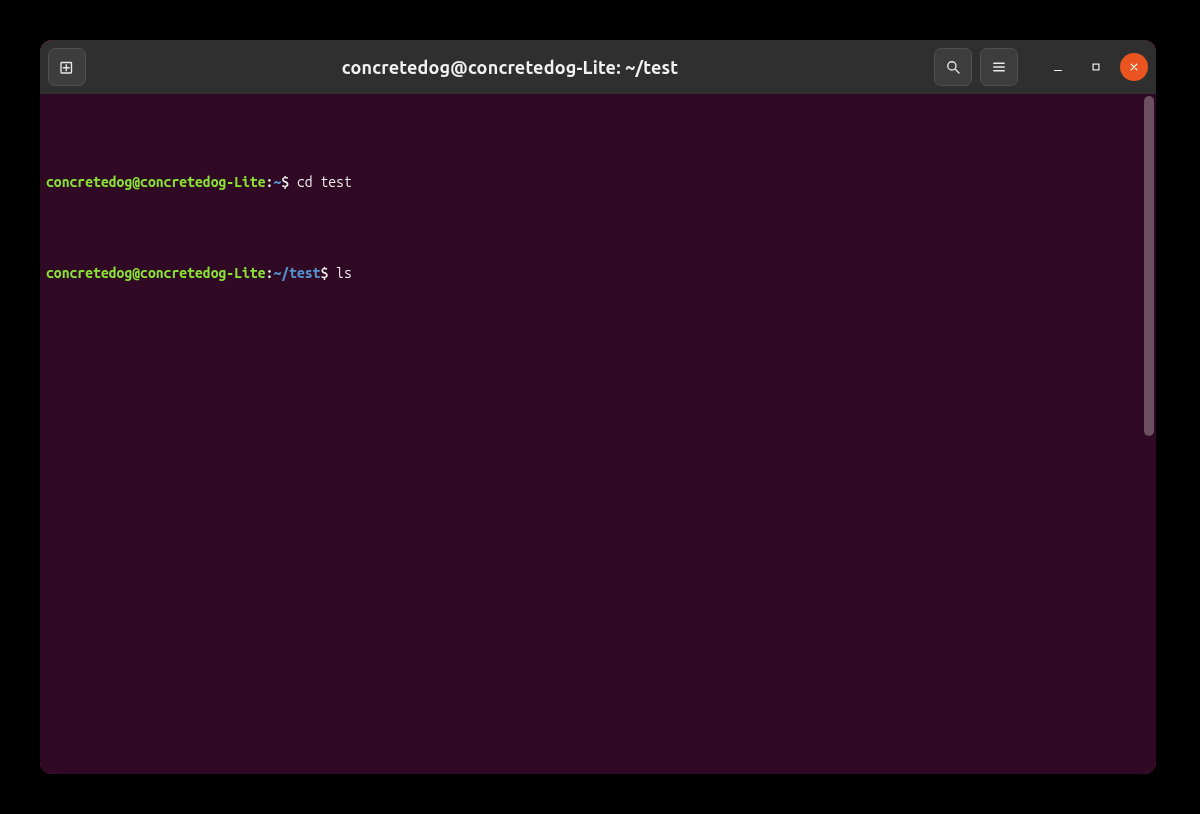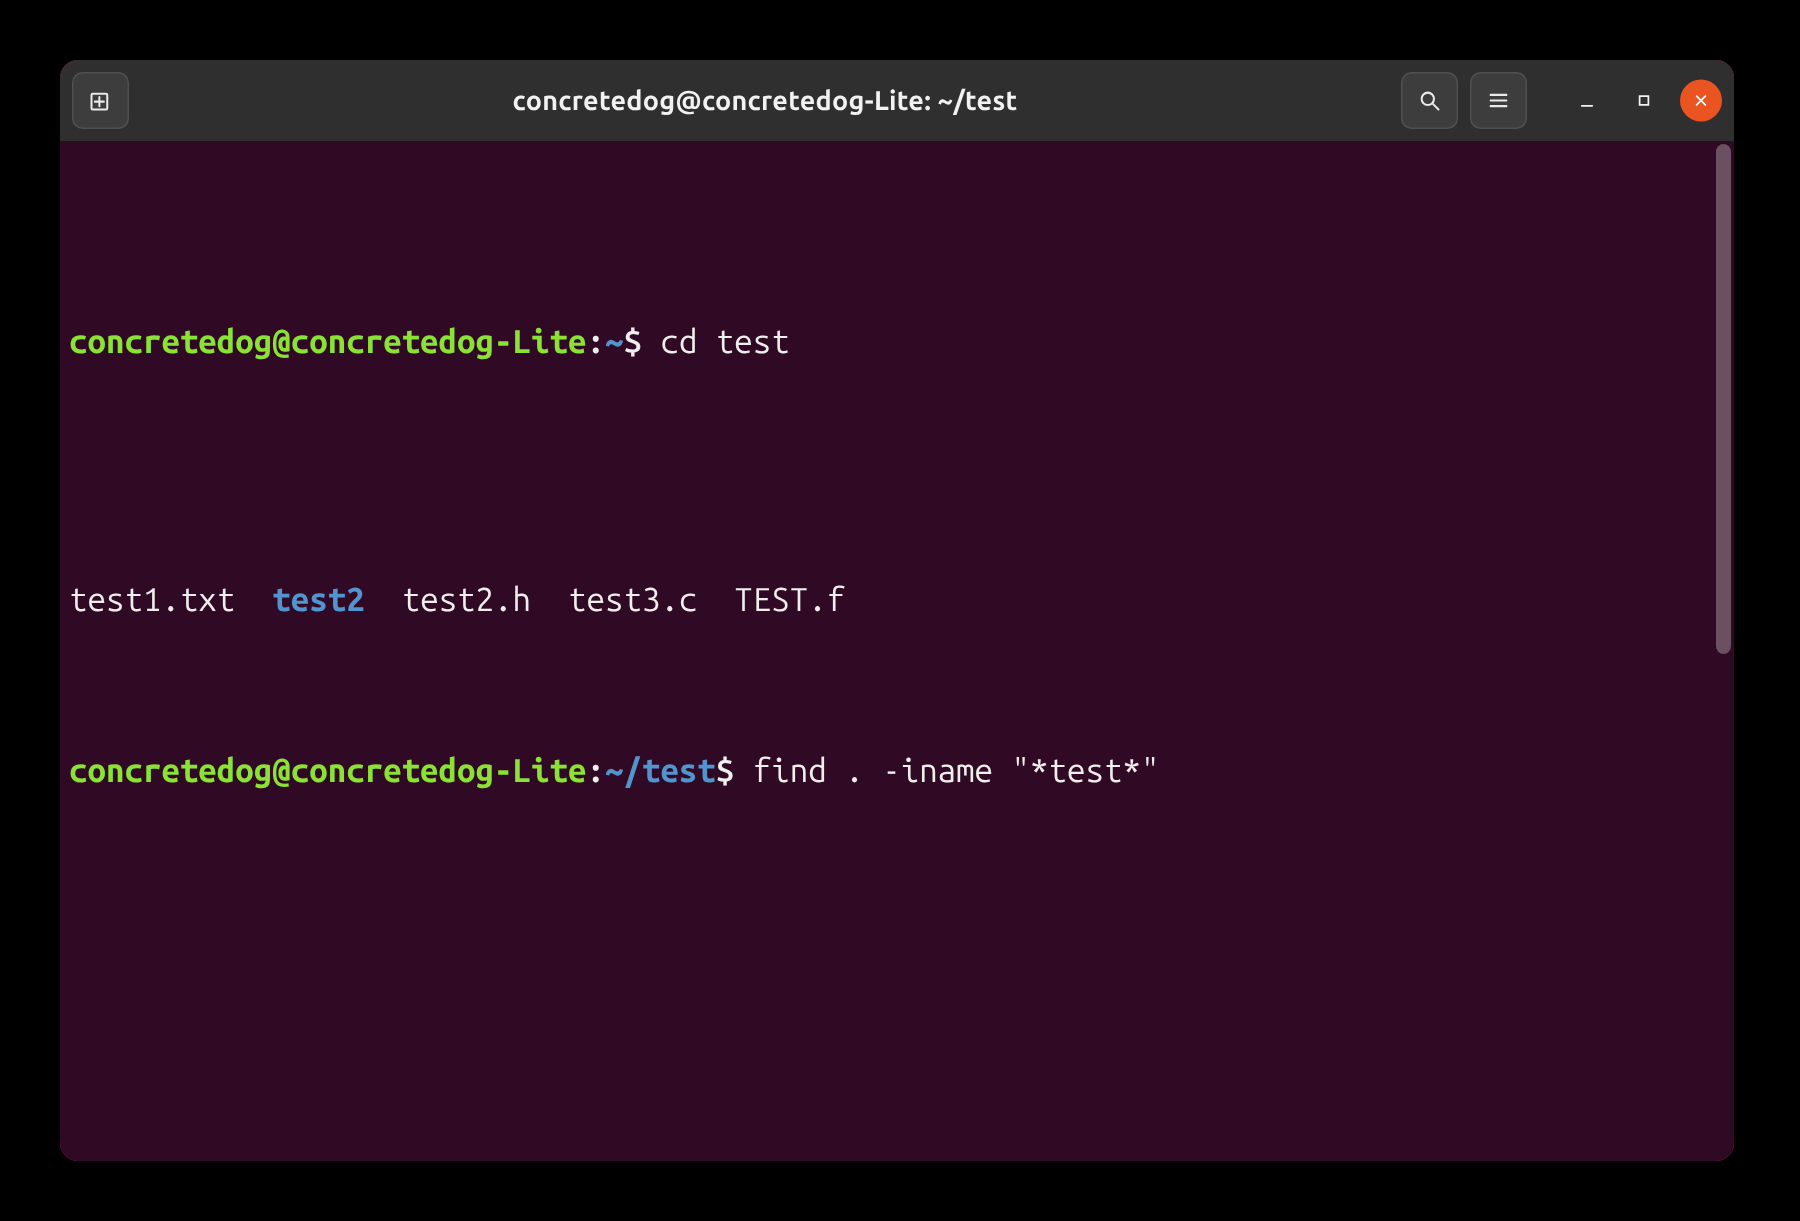--- a/index.html
+++ b/index.html
@@ -55,21 +55,21 @@
   .win-ctl svg { width: 14px; height: 14px; stroke: #f2f2f2; stroke-width: 2; fill: none; }
   .win-ctl.close { background: #e95420; }
   .win-ctl.close svg { stroke: #fff; }
   .spacer { width: 10px; }
 
   .term {
     flex: 1;
     background: #300a24;
     color: #eeeeec;
     font-family: "Ubuntu Mono", "DejaVu Sans Mono", Menlo, Consolas, monospace;
-    font-size: 22px;
+    font-size: 14px;
     line-height: 1.30;
     padding: 6px 6px 8px 6px;
     position: relative;
     white-space: pre;
     overflow: hidden;
   }
   .term .scrollbar {
     position: absolute;
     right: 2px; top: 2px;
     width: 10px;
@@ -128,24 +128,23 @@
       </div>
     </div>
   </div>
 
   <div class="term">
     <div class="scrollbar"></div>
 
     <span class="line"><span class="user">concretedog@concretedog-Lite</span><span class="dlr">:</span><span class="path">~</span><span class="dlr">$</span><span> </span><span class="cmd">cd test</span></span>
 
 
+    <span class="line"><span class="user">concretedog@concretedog-Lite</span><span class="dlr">:</span><span class="path">~/test</span><span class="dlr">$</span><span> </span><span class="cmd">ls</span></span>
 
-    <span class="line"><span class="arg">test1.txt</span><span>  </span><span class="dir">test2</span><span>  </span><span class="arg">test2.h</span><span>  </span><span class="arg">test3.c</span><span>  </span><span class="arg">TEST.f</span></span>
 
-    <span class="line"><span class="user">concretedog@concretedog-Lite</span><span class="dlr">:</span><span class="path">~/test</span><span class="dlr">$</span><span> </span><span class="cmd">find . -iname "*test*"</span></span>
     
     
     
     
 
     
     
     
     
     

